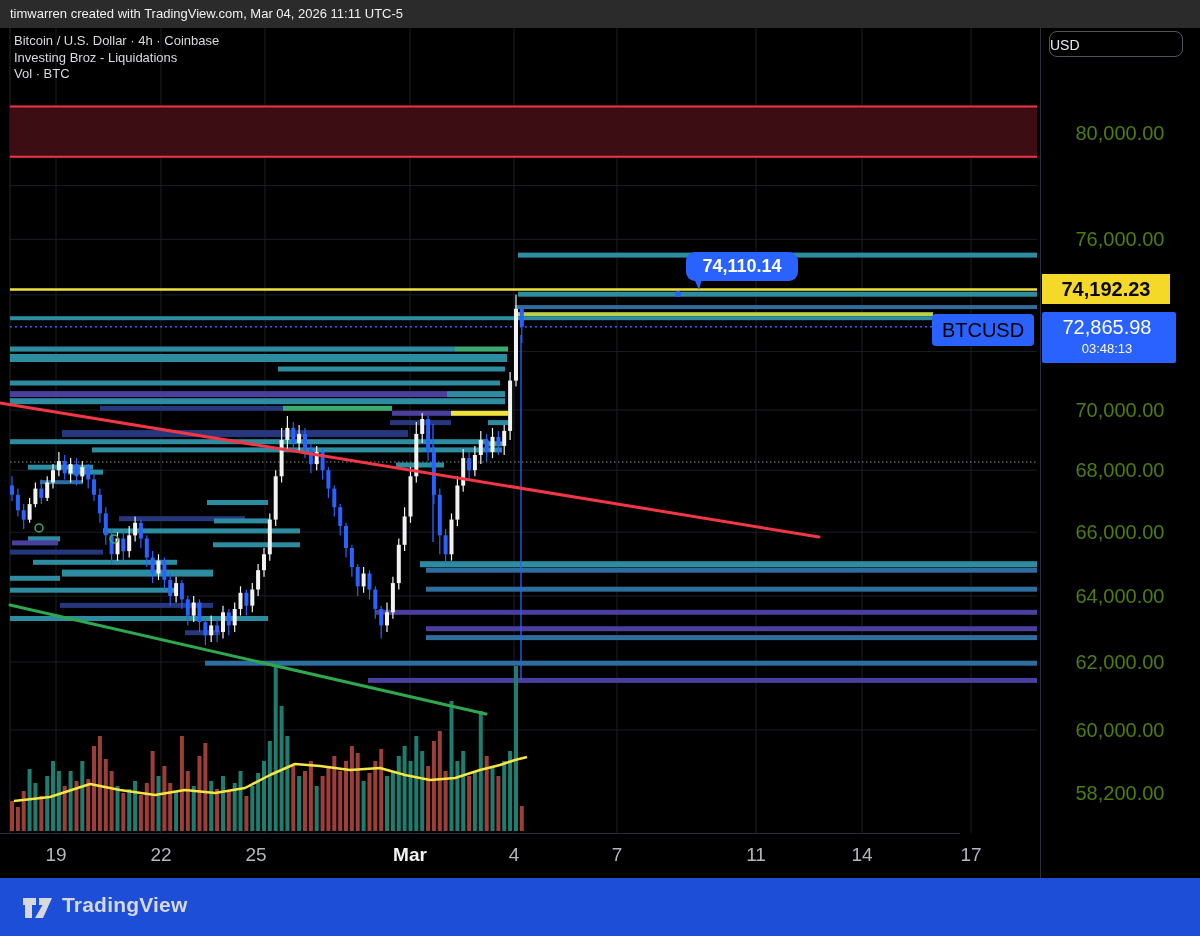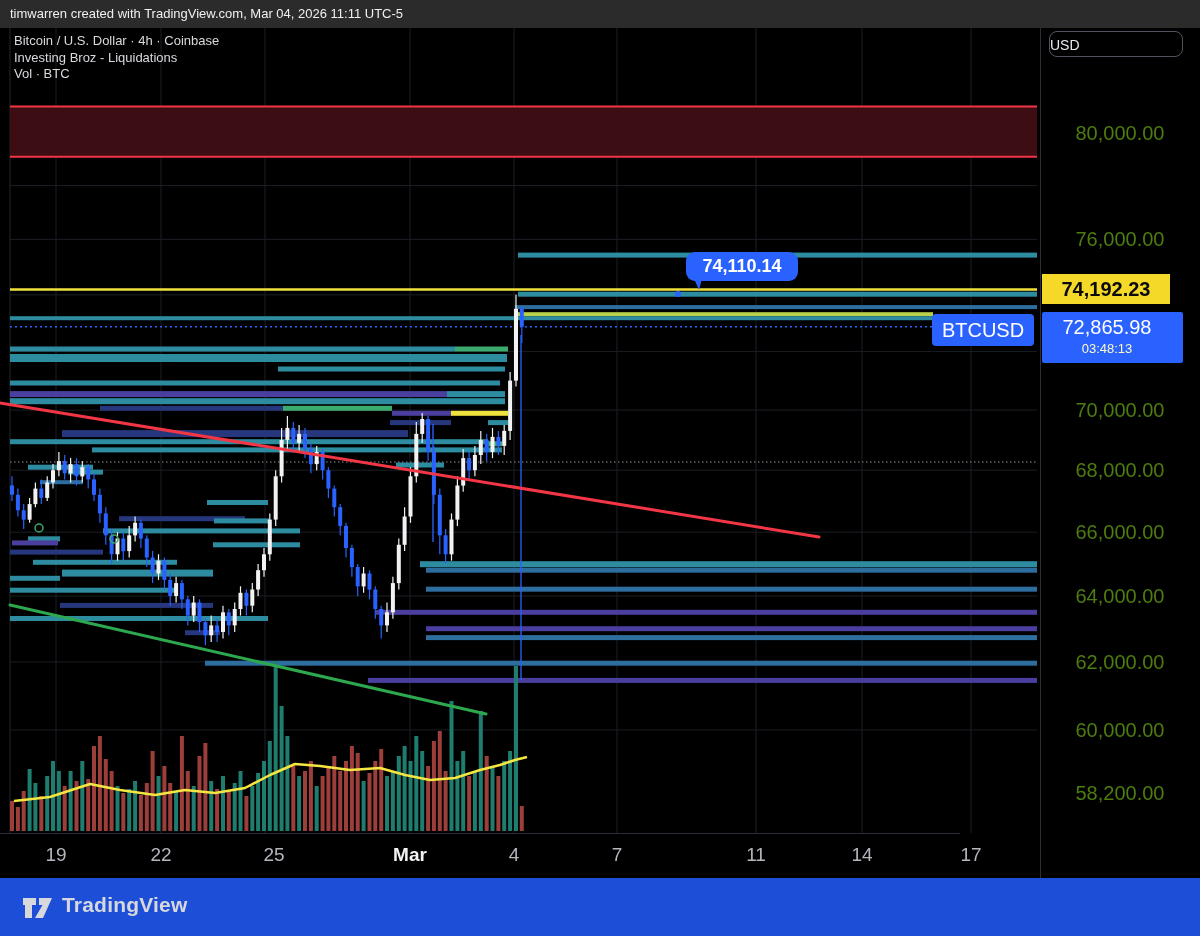--- a/index.html
+++ b/index.html
@@ -15,26 +15,26 @@
   #legend div{margin-bottom:0;}
   
   #pricescale{position:absolute;left:1040px;top:28px;width:160px;height:850px;background:#000;
               border-left:1px solid #2a2e39;}
   .plabel{position:absolute;left:0;width:158px;text-align:center;color:#4d7c0f;font-size:20px;}
   #usdbtn{position:absolute;left:8px;top:3px;width:134px;height:26px;border:1.5px solid #50545f;
           border-radius:8px;color:#e8e9ec;font-size:14px;line-height:26px;box-sizing:border-box;}
   #ylabel{position:absolute;left:1px;width:128px;height:30px;background:#f5d928;color:#0a0a0a;
           font-size:20px;font-weight:bold;text-align:center;line-height:30px;}
   #pbox{position:absolute;left:1px;width:130px;background:#2962ff;color:#fff;text-align:center;
-        border-radius:2px;padding:3px 11px 4px 0;}
+        border-radius:2px;padding:3px 4px 4px 0;}
   #pbox .pr{font-size:20px;line-height:24px;}
   #pbox .cd{font-size:13px;line-height:20px;color:#fef9c3;}
   
   #symtag{position:absolute;left:932px;top:314px;width:102px;height:32px;background:#2962ff;
-          border-radius:4px;color:#ffffff;font-size:20px;text-align:center;line-height:32px;}
+          border-radius:4px;color:#000000;font-size:20px;text-align:center;line-height:32px;}
   
   #callout{position:absolute;left:686px;top:252px;width:112px;height:29px;background:#2962ff;
            border-radius:9px;color:#fff;font-weight:bold;font-size:18px;text-align:center;line-height:29px;}
   #callout-tail{position:absolute;left:683px;top:274px;width:0;height:0;
                 border-left:7px solid transparent;border-right:11px solid #2962ff;border-bottom:14px solid transparent;
                 transform:rotate(14deg);}
   #callout-dot{position:absolute;left:675px;top:291px;width:6px;height:6px;border-radius:3px;background:#2962ff;}
   
   #timeaxis{position:absolute;left:0;top:833px;width:960px;height:45px;background:#000;border-top:1px solid #2a2e39;}
   .tlabel{position:absolute;top:10px;transform:translateX(-50%);color:#b4b7be;font-size:19px;}
@@ -438,21 +438,21 @@
       <div class="plabel" style="top: 493.172px;">66,000.00</div>
       <div class="plabel" style="top: 557.023px;">64,000.00</div>
       <div class="plabel" style="top: 622.901px;">62,000.00</div>
       <div class="plabel" style="top: 690.94px;">60,000.00</div>
       <div class="plabel" style="top: 754.143px;">58,200.00</div>
     </div>
 
   <div id="timeaxis">
       <div class="tlabel" style="left: 56px;">19</div>
       <div class="tlabel" style="left: 161px;">22</div>
-      <div class="tlabel" style="left: 274px;">25</div>
+      <div class="tlabel" style="left: 256px;">25</div>
       <div class="tlabel bold" style="left: 410px;">Mar</div>
       <div class="tlabel" style="left: 514px;">4</div>
       <div class="tlabel" style="left: 617px;">7</div>
       <div class="tlabel" style="left: 756px;">11</div>
       <div class="tlabel" style="left: 862px;">14</div>
       <div class="tlabel" style="left: 971px;">17</div>
     </div>
 
   <div id="footer">
     <svg id="tvlogo" width="34" height="30" viewBox="0 0 34 30">

